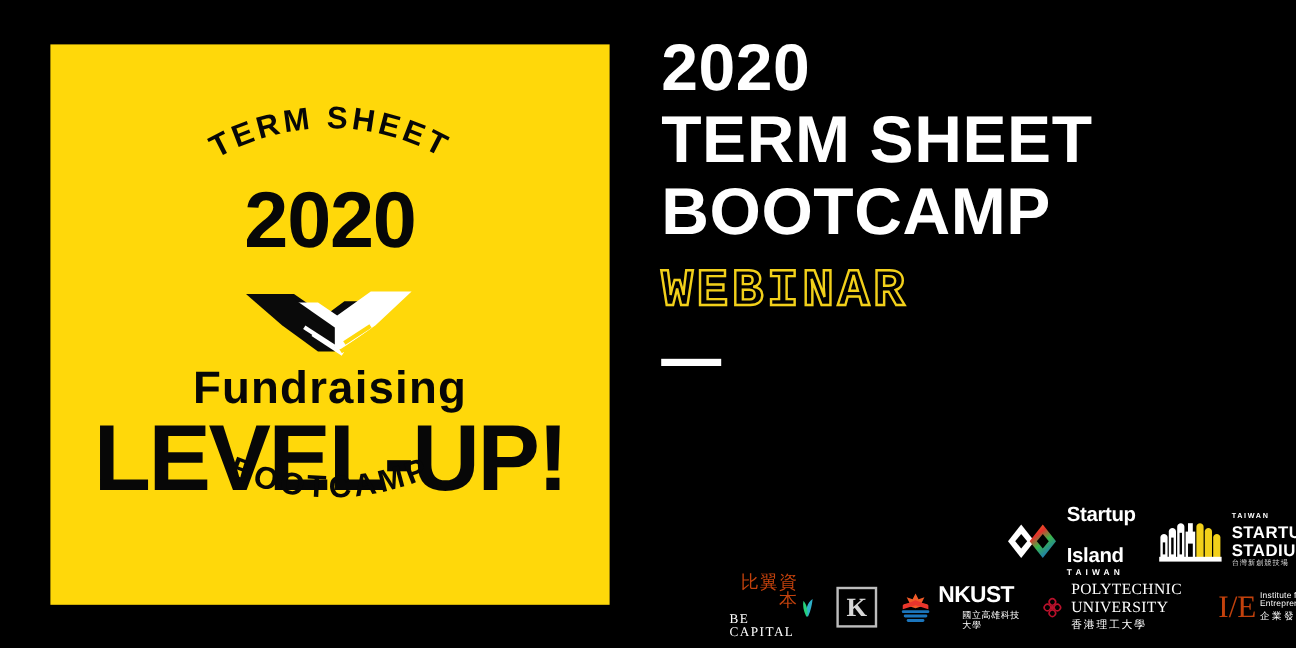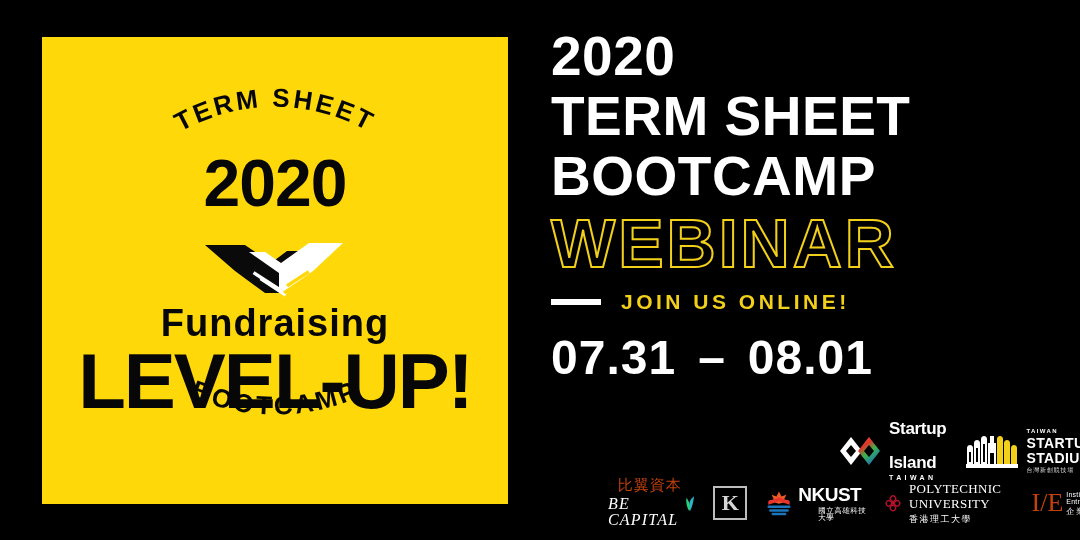--- a/index.html
+++ b/index.html
@@ -75,23 +75,23 @@
     font-size: 55px;
     line-height: 60px;
     letter-spacing: 0.5px;
     margin: 0;
     white-space: nowrap;
   }
   #headline-1 { margin-top: 4px; }
 
   #webinar {
     margin-top: 6px;
-    font-family: Liberation Sans, sans-serif;
-    font-weight: bold;
-    font-size: 68px;
+    font-family: Liberation Mono, monospace;
+    font-weight: bold;
+    font-size: 44px;
     line-height: 62px;
     letter-spacing: 3px;
     color: transparent;
     -webkit-text-stroke: 2px #F2D01A;
     text-shadow: none;
     white-space: nowrap;
   }
 
   #joinrow {
     display: flex;
@@ -160,21 +160,21 @@
   
   .ss-mark { margin-right: 6px; }
   .ss-text { color: #FFFFFF; font-family: "Liberation Sans", sans-serif; line-height: 1; }
   .ss-l0 { font-size: 6px; font-weight: bold; letter-spacing: 1.4px; }
   .ss-l1 { font-size: 14px; font-weight: bold; letter-spacing: 0.4px; margin-top: 2px; }
   .ss-l2 { font-size: 14px; font-weight: bold; letter-spacing: 0.4px; margin-top: 1px; }
   .ss-l3 { font-size: 6px; letter-spacing: 0.8px; margin-top: 2px; color: #ddd; }
 
   
   .bc-cn { color: #c2410c; font-family: "DejaVu Sans", sans-serif; font-size: 15px; font-weight: normal; letter-spacing: 1px; line-height: 1; text-align: right; }
-  .bc-en { color: #FFFFFF; font-family: "Liberation Serif", serif; font-size: 16px; letter-spacing: 1.2px; line-height: 1; margin-top: 3px; font-style: italic; }
+  .bc-en { color: #FFFFFF; font-family: "Liberation Serif", serif; font-size: 11px; letter-spacing: 1.2px; line-height: 1; margin-top: 3px; }
   .bc-leaf { margin-left: 3px; }
 
   
   .k-box {
     width: 30px; height: 30px;
     border: 2px solid #BDBDBD;
     display: flex; align-items: center; justify-content: center;
     color: #D7D7D7;
     font-family: "Liberation Serif", serif;
     font-weight: bold;
@@ -251,26 +251,22 @@
 
   <div id="right-col">
     <div class="headline" id="headline-1">2020</div>
     <div class="headline">TERM SHEET</div>
     <div class="headline">BOOTCAMP</div>
 
     <div id="webinar">WEBINAR</div>
 
     <div id="joinrow">
       <div id="join-dash"></div>
-      <div id="join-label">JOIN US ONLINE!</div>
-    </div>
-
-    <div id="dates">
-      <span>07.31</span><span class="dash-sep">–</span><span>08.01</span>
-    </div>
+    </div>
+
   </div>
 
   <div id="logo-row-top">
 
     <div class="logo-block">
       <svg class="si-mark" width="44" height="32" viewBox="0 0 44 32">
         <defs>
           <linearGradient id="siGrad" x1="0" y1="0" x2="0.6" y2="1">
             <stop offset="0%" stop-color="#F5821F"></stop>
             <stop offset="35%" stop-color="#E4322B"></stop>

